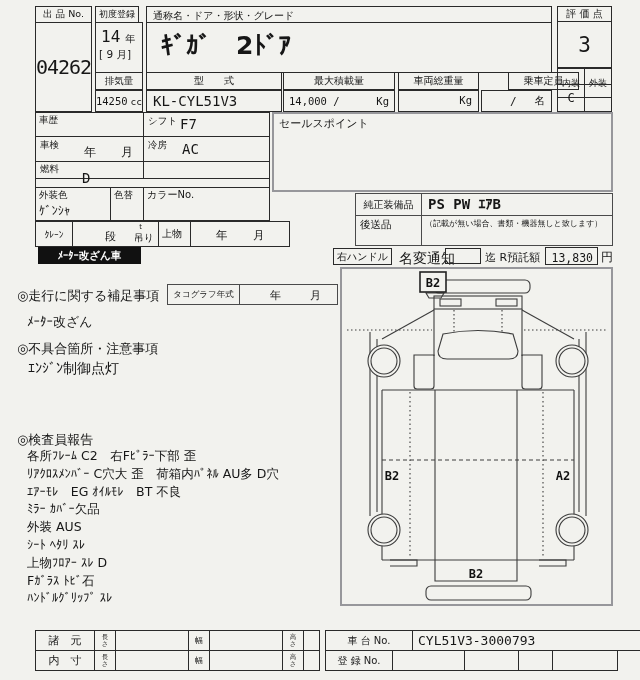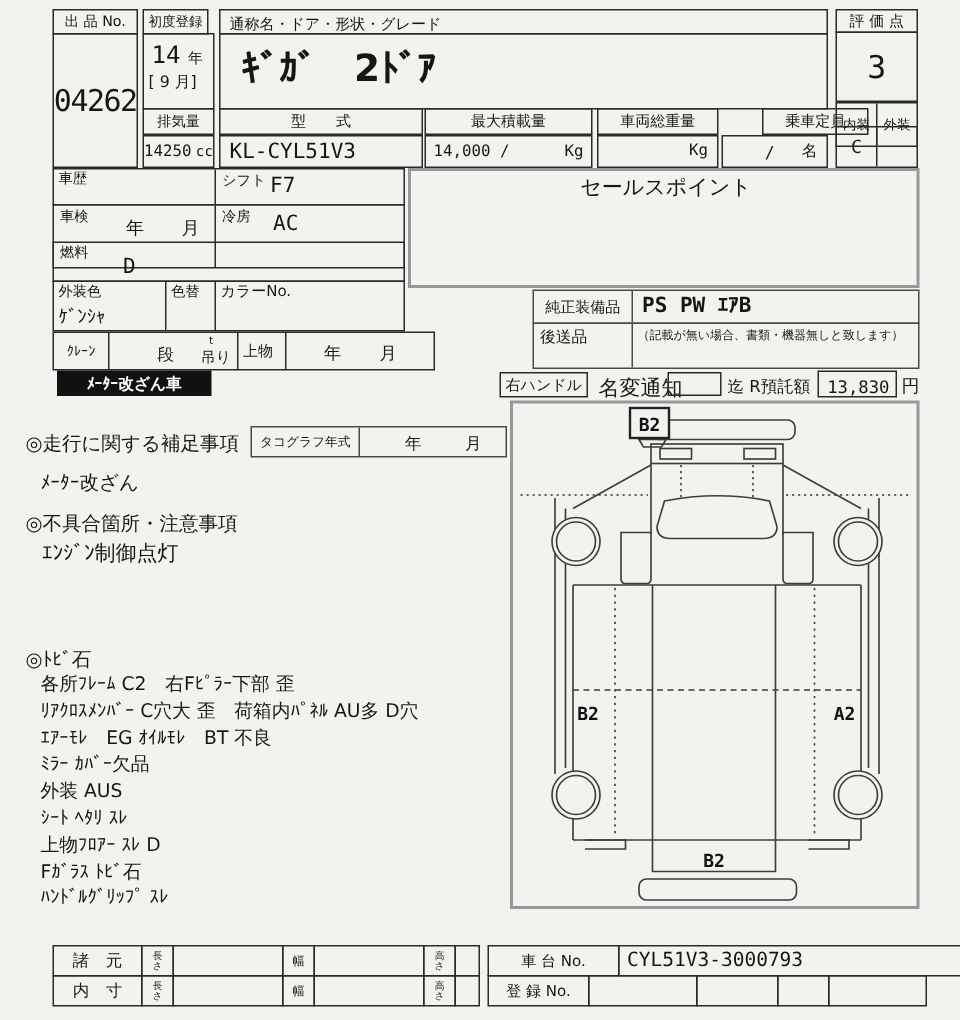--- a/index.html
+++ b/index.html
@@ -149,21 +149,21 @@
         <span class="lbl" style="font-size:10px;">上物</span>
       </div>
       <div class="cell" style="flex:1;">
         <span style="position:absolute;left:25px;top:6px;font-size:11.5px;">年</span>
         <span style="position:absolute;left:62px;top:6px;font-size:11.5px;">月</span>
       </div>
     </div>
   </div>
 
   <div class="abs bg" style="left:272px;top:112px;width:341px;height:80px;">
-    <div style="font-size:14px;padding:2px 2px 0 5px;text-align:center;">セールスポイント</div>
+    <div style="font-size:11px;padding:2px 2px 0 5px;">セールスポイント</div>
   </div>
 
   <div class="abs" style="left:355px;top:193px;width:258px;height:23px;border:1px solid #4a4a4a;">
     <div class="row">
       <div class="cell cen" style="width:66px;border-right:1px solid #4a4a4a;font-size:10px;">純正装備品</div>
       <div class="cell" style="flex:1;">
         <span class="mono" style="position:absolute;left:6px;top:2px;font-size:14px;font-weight:bold;">PS PW ｴｱB</span>
       </div>
     </div>
   </div>
@@ -200,21 +200,21 @@
         <span style="position:absolute;left:70px;top:3px;font-size:11px;">月</span>
       </div>
     </div>
   </div>
 
   <div class="abs" style="left:27px;top:313px;font-size:13px;">ﾒｰﾀｰ改ざん</div>
 
   <div class="abs" style="left:17px;top:340px;font-size:13px;white-space:nowrap;">◎不具合箇所・注意事項</div>
   <div class="abs" style="left:28px;top:360px;font-size:14px;">ｴﾝｼﾞﾝ制御点灯</div>
 
-  <div class="abs" style="left:17px;top:431px;font-size:13px;">◎ﾄﾋﾞ石</div>
+  <div class="abs" style="left:17px;top:431px;font-size:13px;">◎検査員報告</div>
   <div class="abs" style="left:27px;top:447px;width:308px;font-size:12.5px;line-height:17.8px;">
     <div class="note-line">各所ﾌﾚｰﾑ C2　右Fﾋﾟﾗｰ下部 歪</div>
     <div class="note-line">ﾘｱｸﾛｽﾒﾝﾊﾞｰ C穴大 歪　荷箱内ﾊﾟﾈﾙ AU多 D穴</div>
     <div class="note-line">ｴｱｰﾓﾚ　EG ｵｲﾙﾓﾚ　BT 不良</div>
     <div class="note-line">ﾐﾗｰ ｶﾊﾞｰ欠品</div>
     <div class="note-line">外装 AUS</div>
     <div class="note-line">ｼｰﾄ ﾍﾀﾘ ｽﾚ</div>
     <div class="note-line">上物ﾌﾛｱｰ ｽﾚ D</div>
     <div class="note-line">Fｶﾞﾗｽ ﾄﾋﾞ石</div>
     <div class="note-line">ﾊﾝﾄﾞﾙｸﾞﾘｯﾌﾟ ｽﾚ</div>

